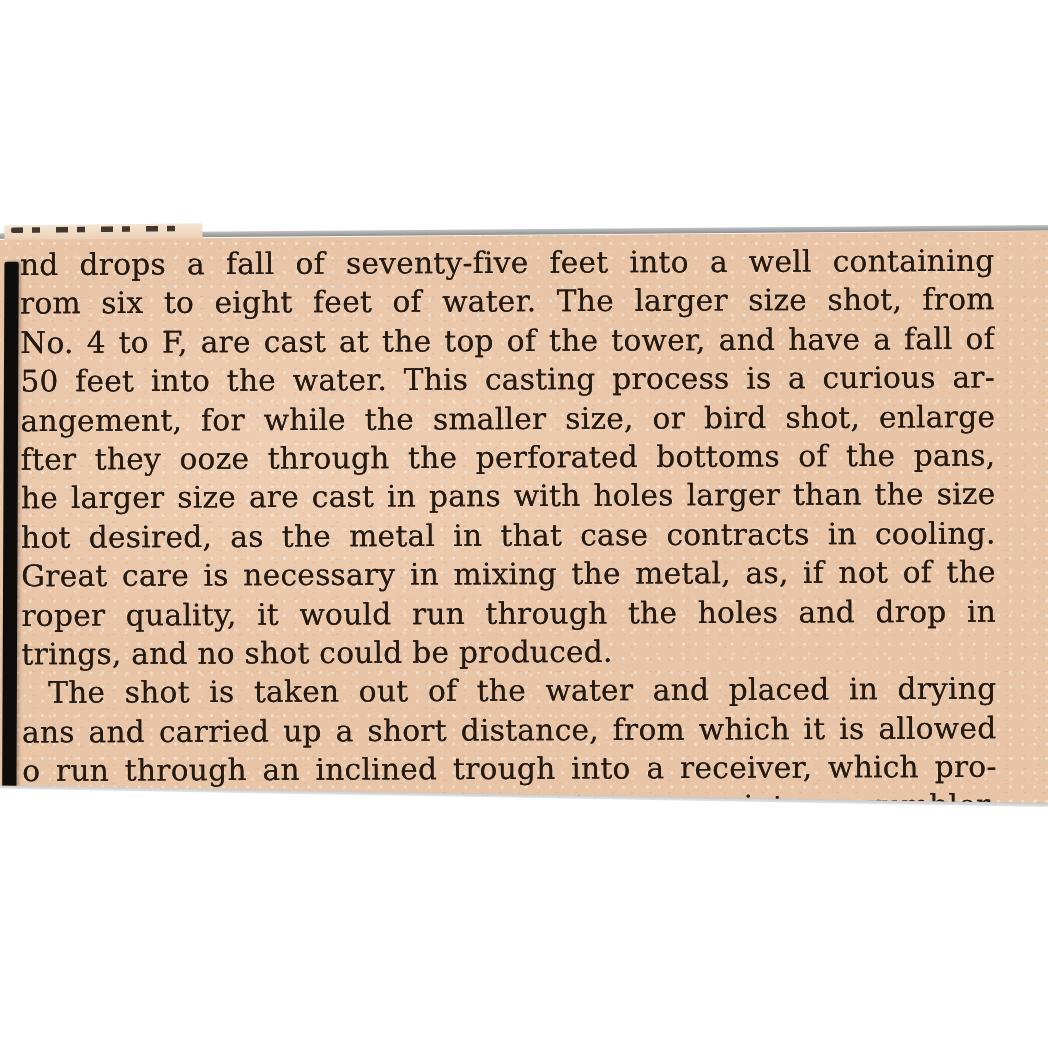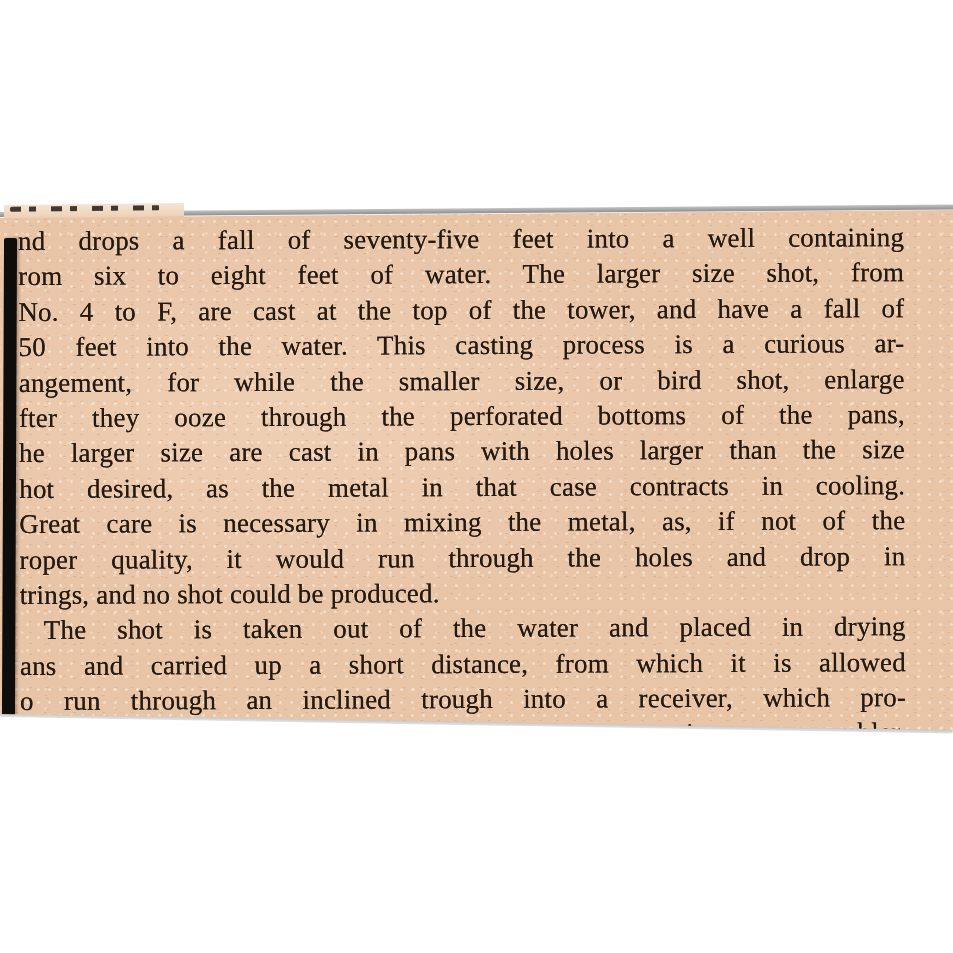--- a/index.html
+++ b/index.html
@@ -47,21 +47,20 @@
     clip-path:polygon(0 16px, 953px 8px, 953px 528px, 0 512px);
     background-color:#e9c5a8;
     background-image:
       radial-gradient(rgba(255,241,224,.55) 1px, transparent 1.5px),
       radial-gradient(rgba(212,162,126,.45) 1px, transparent 1.4px),
       radial-gradient(rgba(248,228,205,.5) 1.2px, transparent 1.7px),
       radial-gradient(rgba(199,146,108,.33) 1px, transparent 1.5px),
       radial-gradient(60% 50% at 30% 40%, rgba(255,236,216,.25), transparent 70%);
     background-size:11px 13px, 17px 11px, 23px 19px, 29px 17px, 100% 100%;
     background-position:0 0, 5px 7px, 11px 3px, 2px 9px, 0 0;
-    font-family:Liberation Serif, serif;
   }
 
   
   .left-edge-bar{
     position:absolute;left:3px;top:36px;width:13px;height:478px;
     background:#0f0d0b;
     transform:rotate(0.25deg);
     border-radius:2px;
     box-shadow:2px 0 3px rgba(60,40,25,.35);
   }

